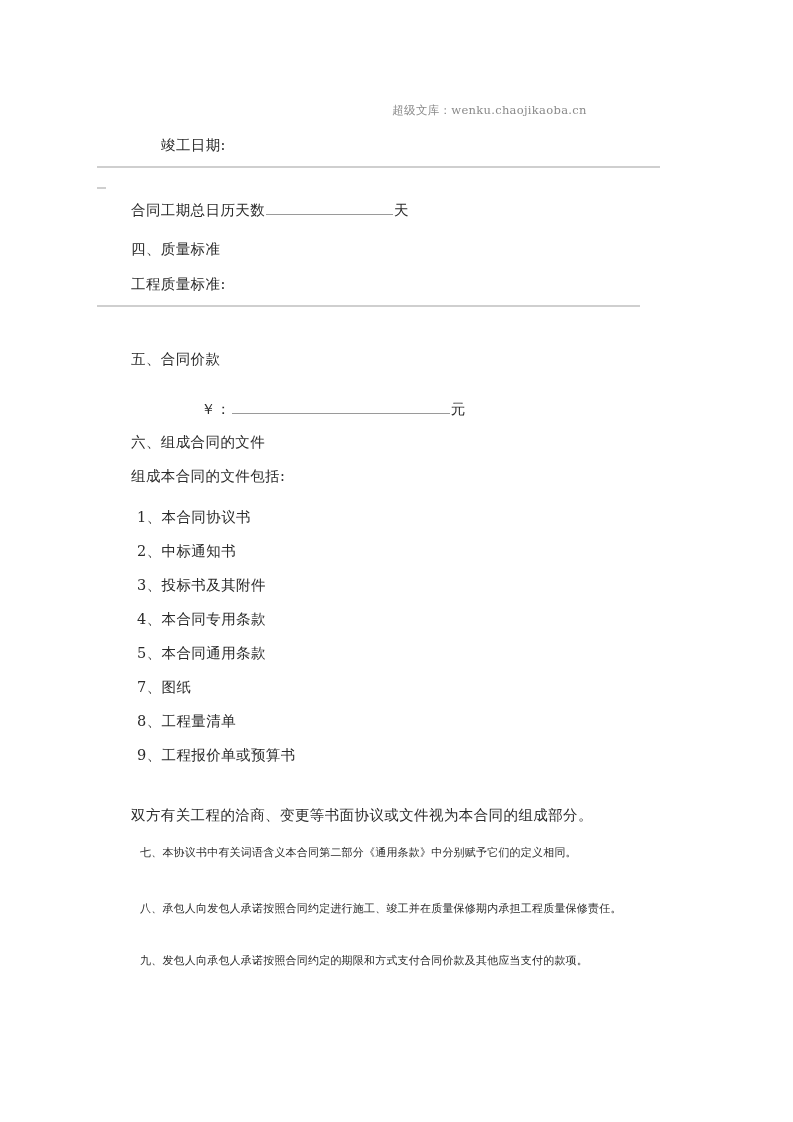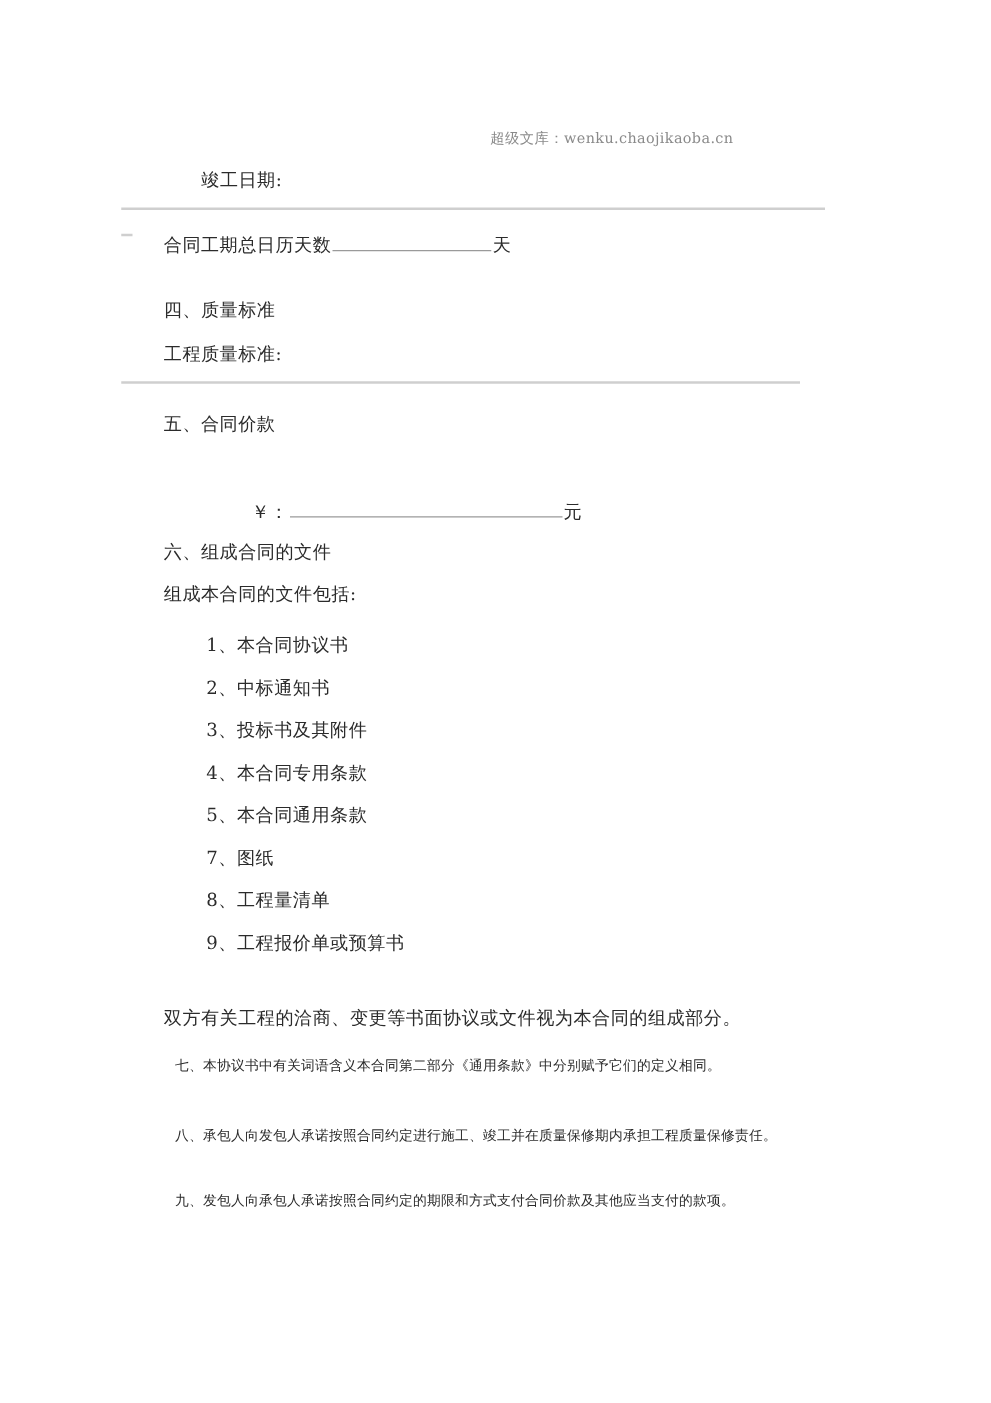--- a/index.html
+++ b/index.html
@@ -106,40 +106,40 @@
   <div class="doc-header">超级文库：wenku.chaojikaoba.cn</div>
 
   <div class="rule-1"></div>
   <div class="rule-dash"></div>
   <div class="rule-2"></div>
 
   <div class="abs" style="left:131px; top:128px;margin-left:30px;">
     <span class="line">竣工日期:</span>
   </div>
 
-  <div class="abs line" style="left:131px; top:185px; line-height:20px;">
+  <div class="abs line" style="left:131px; top:199px; line-height:20px;">
     <span>合同工期总日历天数</span><span class="blank blank-days"></span><span>天</span>
   </div>
 
   <div class="abs line" style="left:131px; top:240px; line-height:20px;font-family:Liberation Mono, monospace;">四、质量标准</div>
 
   <div class="abs line" style="left:131px; top:274px; line-height:20px;">工程质量标准:</div>
 
-  <div class="abs line" style="left:131px; top:330px; line-height:20px;text-align:center;">五、合同价款</div>
+  <div class="abs line" style="left:131px; top:349px; line-height:20px;text-align:center;">五、合同价款</div>
 
 
   <div class="abs line" style="left:201px; top:398px; line-height:20px;">
     <span>￥：</span><span class="blank blank-yuan"></span><span>元</span>
   </div>
 
   <div class="abs line" style="left:131px; top:432px; line-height:20px;">六、组成合同的文件</div>
 
   <div class="abs line" style="left:131px; top:466px; line-height:20px;">组成本合同的文件包括:</div>
 
-  <div class="abs" style="left:137px; top:500px;margin-left:28px;">
+  <div class="abs" style="left:137px; top:500px;">
     <div class="line" style="line-height:34px;">1、本合同协议书</div>
     <div class="line" style="line-height:34px;">2、中标通知书</div>
     <div class="line" style="line-height:34px;">3、投标书及其附件</div>
     <div class="line" style="line-height:34px;">4、本合同专用条款</div>
     <div class="line" style="line-height:34px;">5、本合同通用条款</div>
     <div class="line" style="line-height:34px;">7、图纸</div>
     <div class="line" style="line-height:34px;">8、工程量清单</div>
     <div class="line" style="line-height:34px;">9、工程报价单或预算书</div>
   </div>
 

